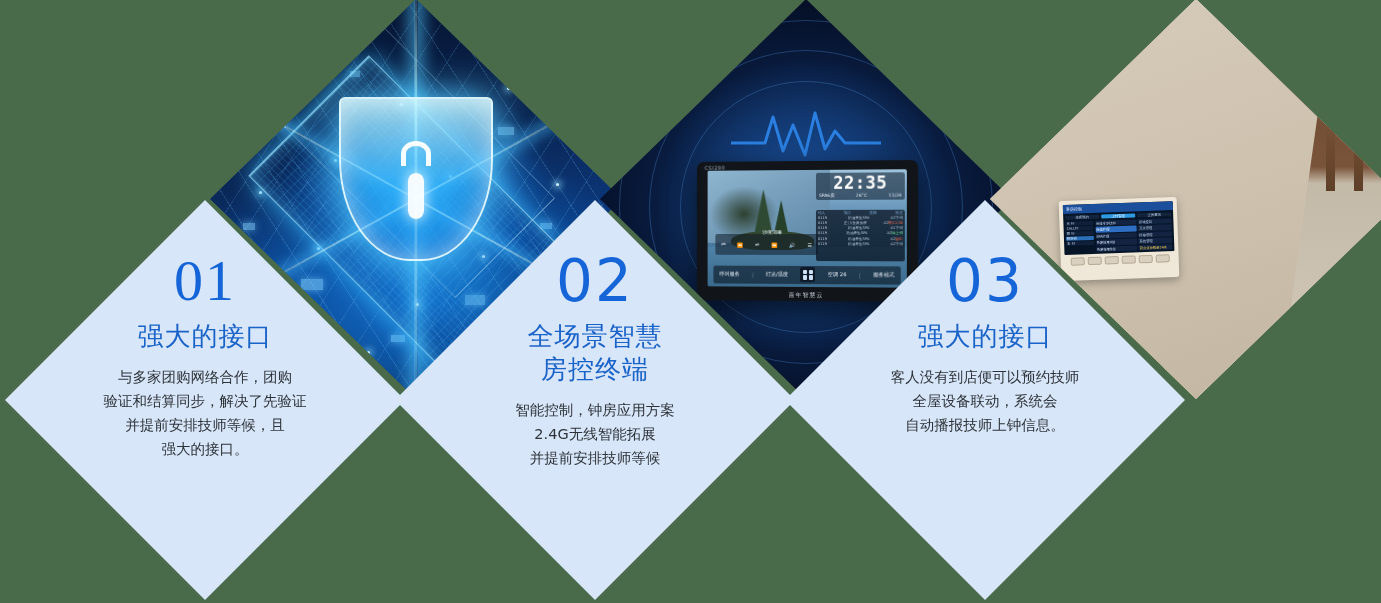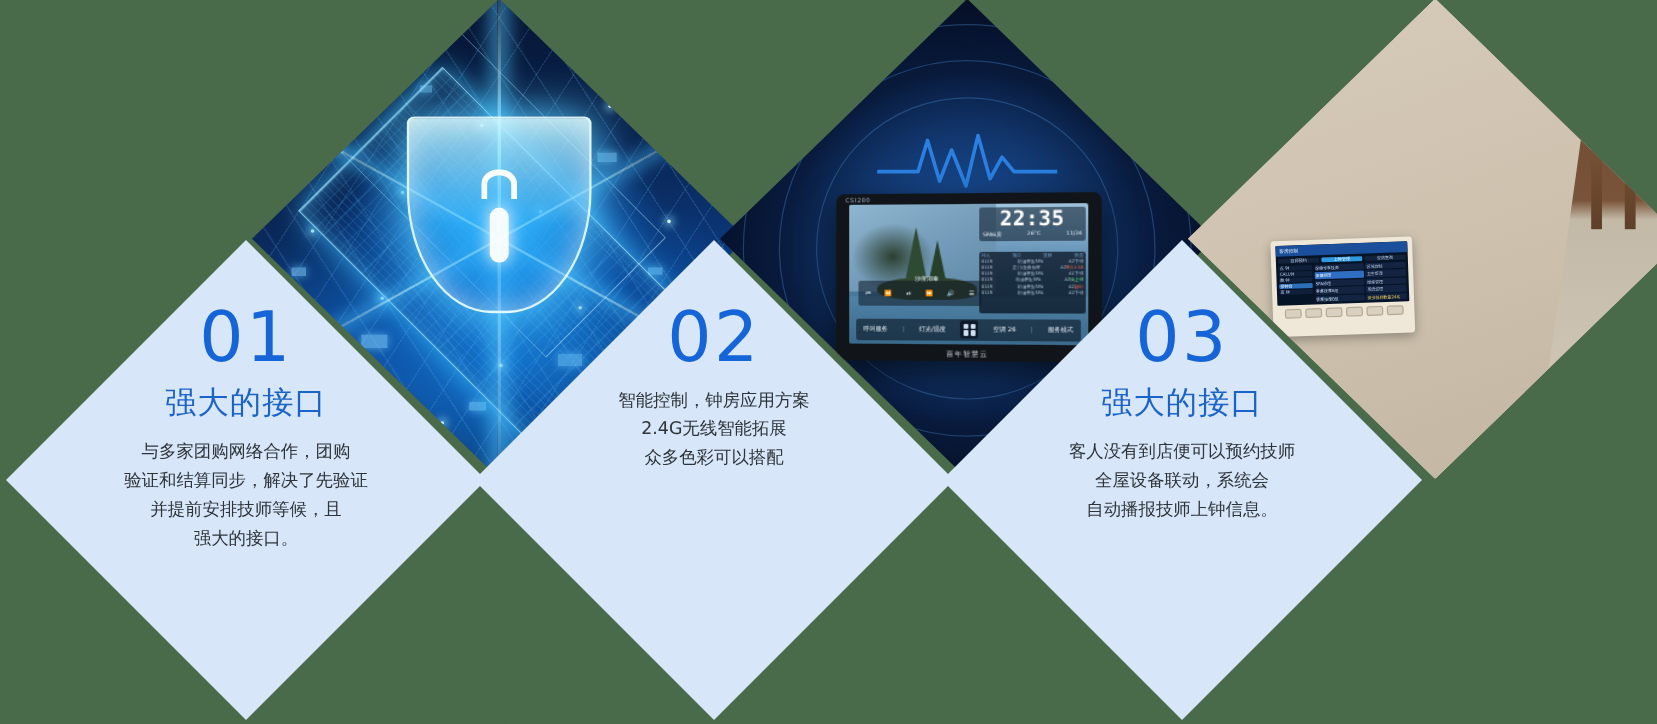--- a/index.html
+++ b/index.html
@@ -285,21 +285,21 @@
     letter-spacing:1px;
   }
   .card .desc{
     margin-top:12px;font-size:14.5px;line-height:24px;color:#2d3338;
   }
 
   
   #photo1{left:210px;top:-1px;}
   #photo2{left:600px;top:-1px;}
   #photo3{left:990px;top:-1px;}
-  #card1{left:5px;top:200px;}
+  #card1{left:5px;top:200px;font-family:Liberation Serif, serif;}
   #card2{left:395px;top:200px;}
   #card3{left:785px;top:200px;}
 </style>
 </head>
 <body>
 
 <div id="stage">
 
   <div class="diamond photo p1" id="photo1">
     <div class="inner">
@@ -518,24 +518,28 @@
           <div>验证和结算同步，解决了先验证</div>
           <div>并提前安排技师等候，且</div>
           <div>强大的接口。</div>
         </div>
     </div>
   </div>
 
   <div class="diamond card" id="card2">
     <div class="body">
       <div class="num">02</div>
+      <div class="ttl" id="ttl2">
+          <div>全场景智慧</div>
+          <div>房控终端</div>
+        </div>
       <div class="desc" id="desc2">
           <div>智能控制，钟房应用方案</div>
           <div>2.4G无线智能拓展</div>
-          <div>众多色彩可以搭配</div>
+          <div>并提前安排技师等候</div>
         </div>
     </div>
   </div>
 
   <div class="diamond card" id="card3">
     <div class="body">
       <div class="num">03</div>
       <div class="ttl" id="ttl3">
           <div>强大的接口</div>
         </div>

